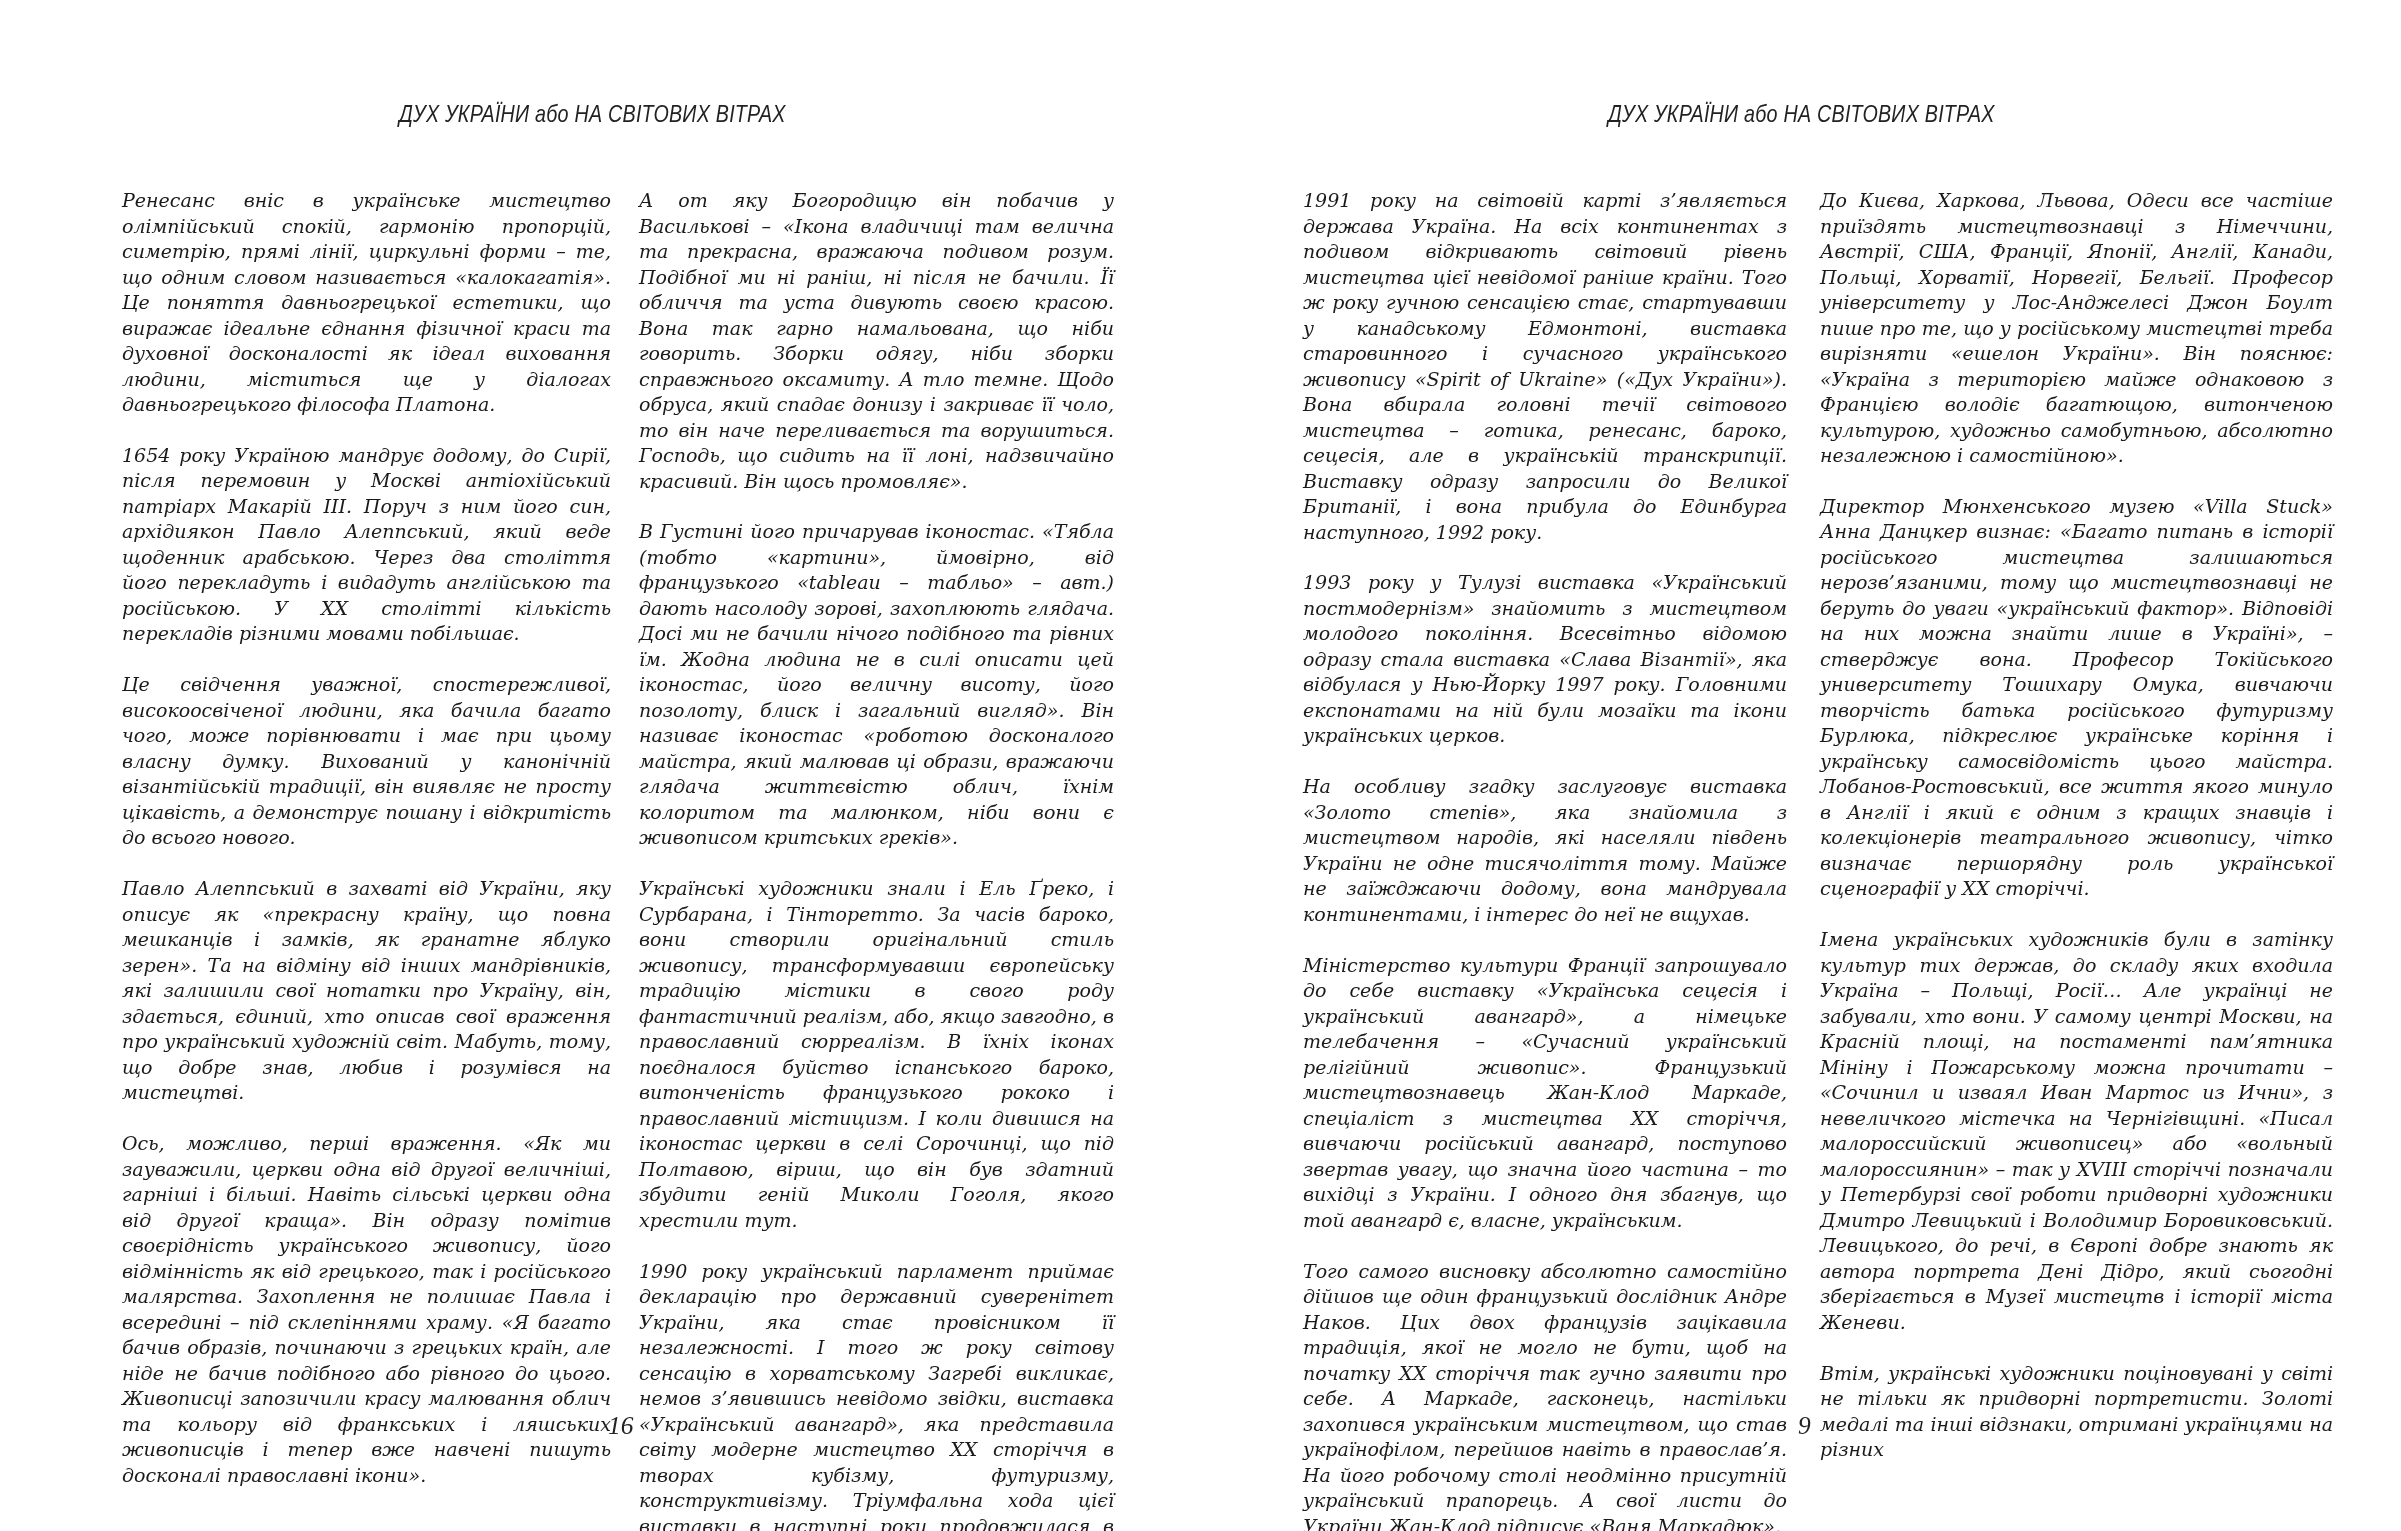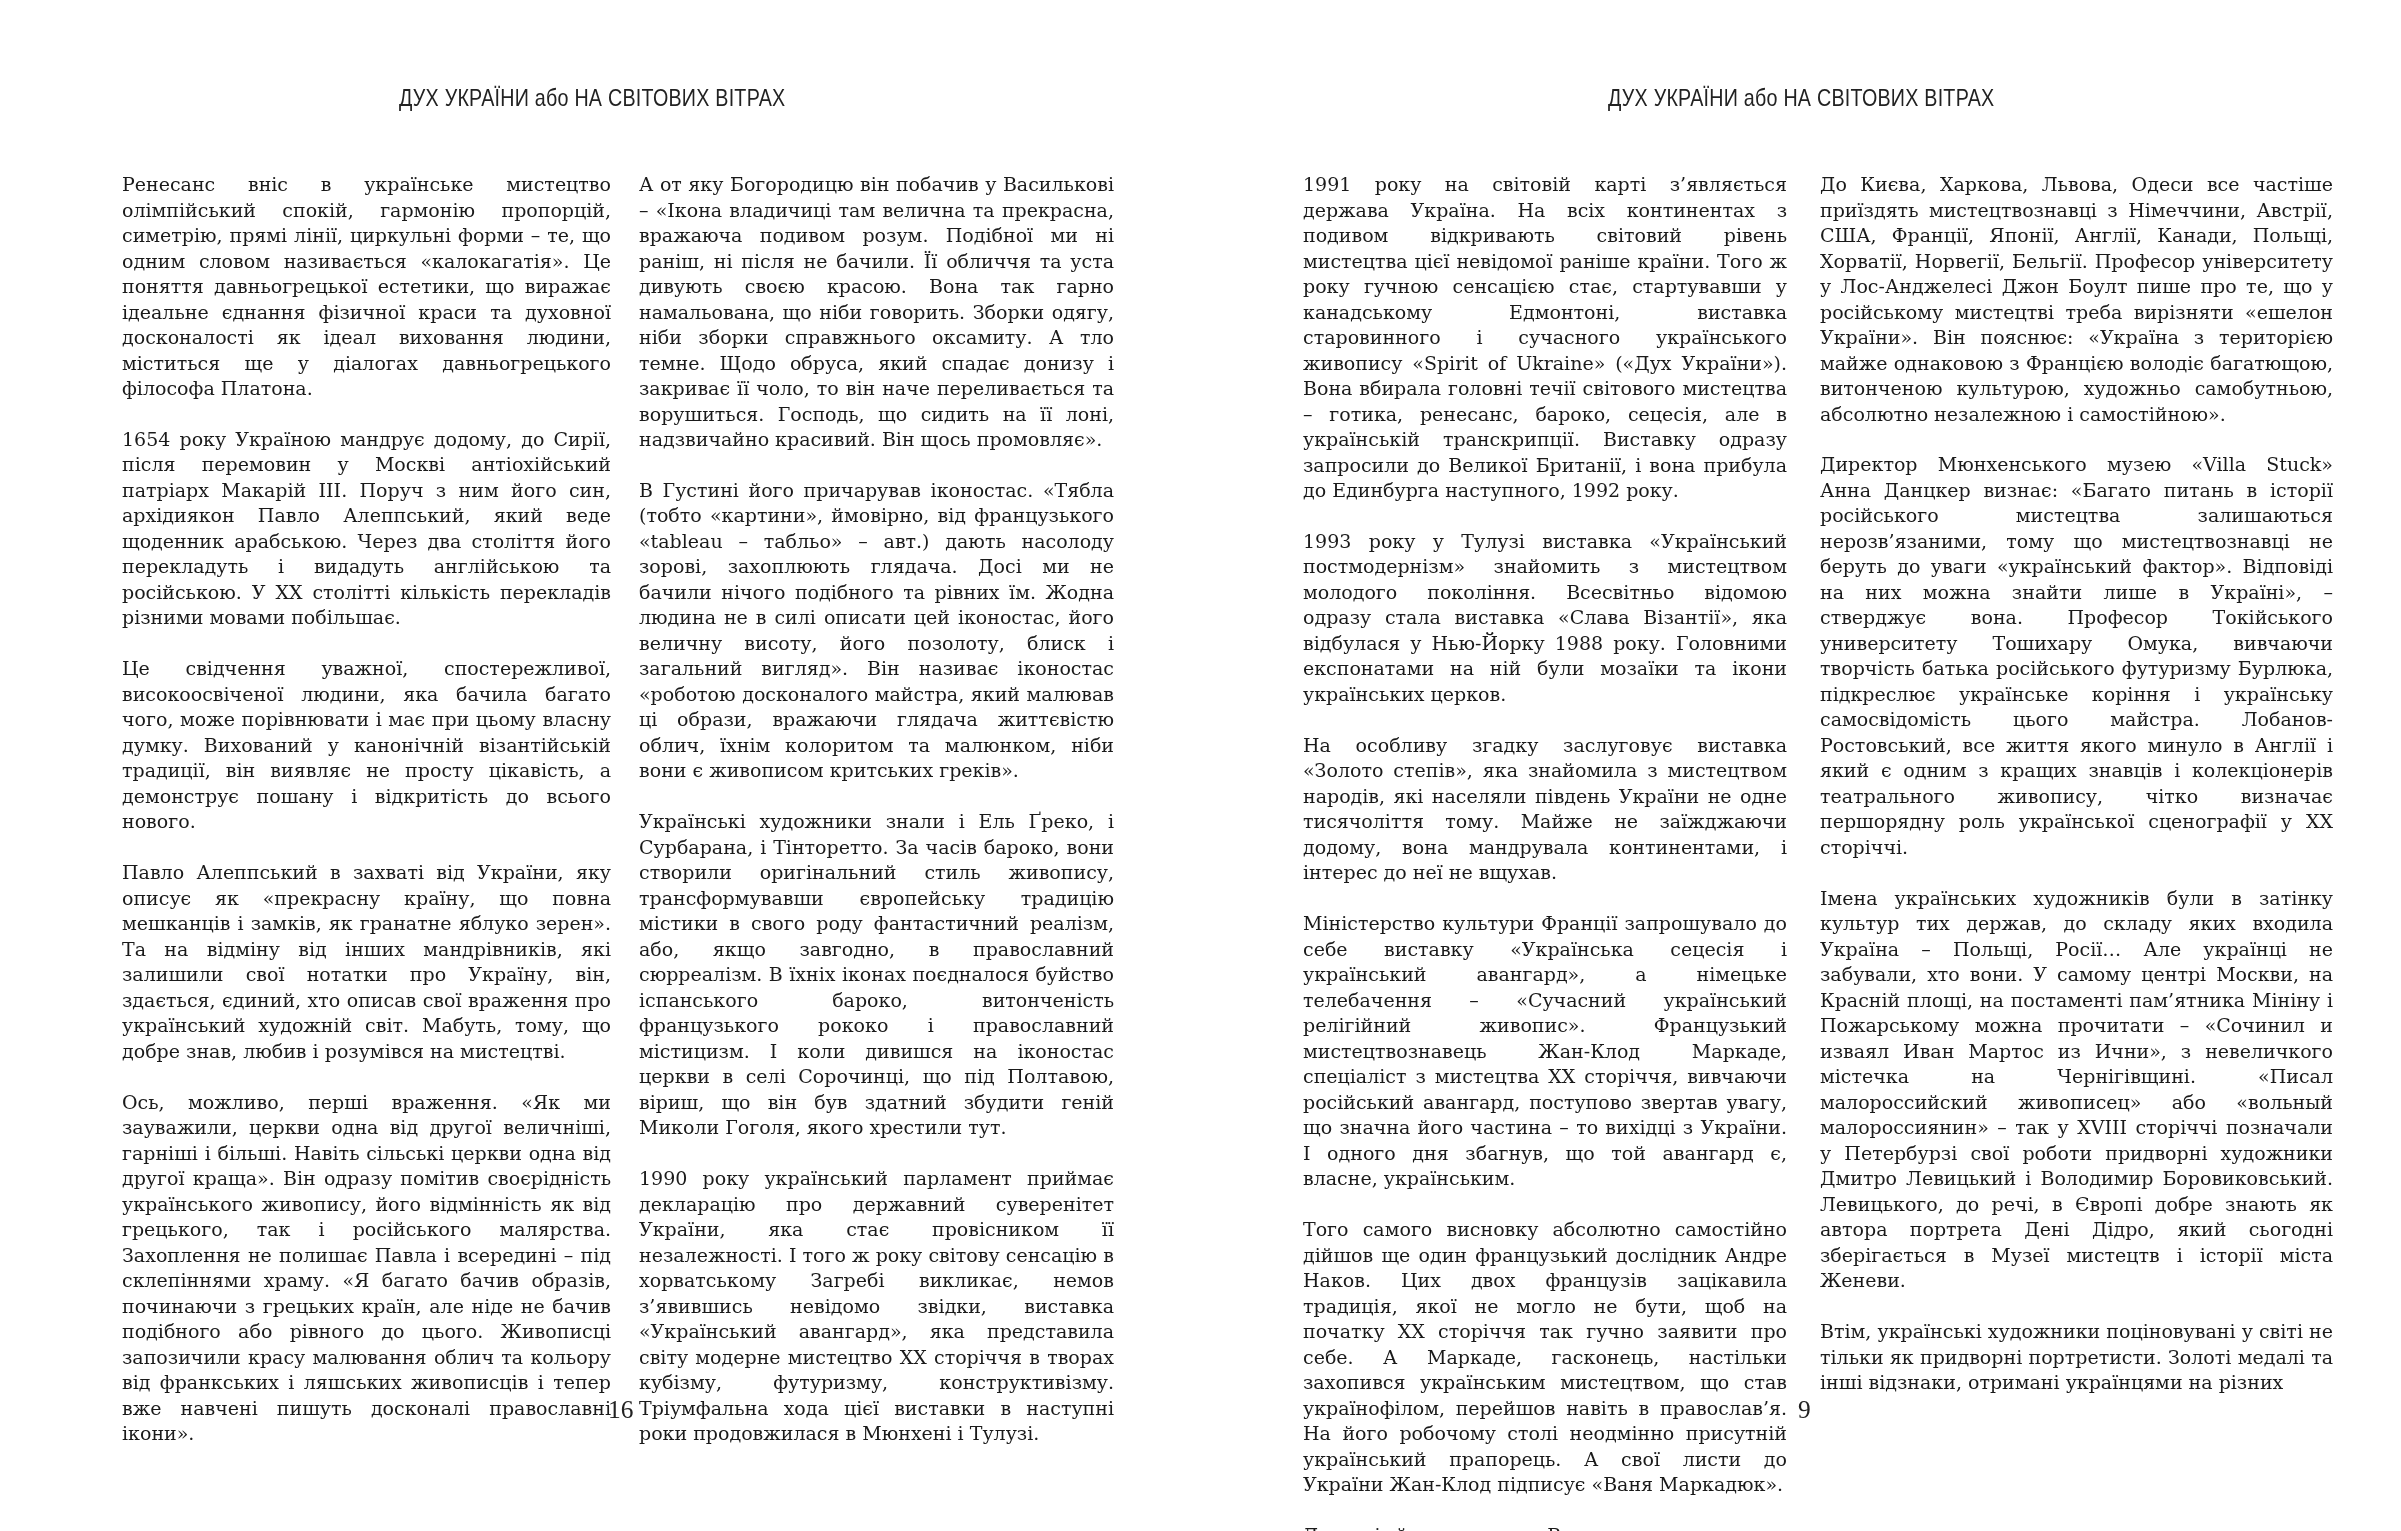--- a/index.html
+++ b/index.html
@@ -1,19 +1,19 @@
 <!DOCTYPE html>
 <html style="font-size:10.2px"><head>
 <meta charset="utf-8">
 <style>
   html, body { margin: 0; padding: 0; background: #ffffff; }
   body { width: 2401px; height: 1531px; position: relative; overflow: hidden;
          font-family: "DejaVu Serif", "Liberation Serif", serif; color: #1a1a1a; }
   .spread { position: absolute; left: 0; top: 0; width: 2401px; height: 1531px; }
-  .page { position: absolute; top: 0; height: 1255px; }
+  .page { position: absolute; top: 16px; height: 1255px; font-style: italic; }
   .page-left { left: 0; width: 1201px; }
   .page-right { left: 1201px; width: 1201px; }
   .running-head { position: absolute; top: 84px; font-family: "Liberation Sans Narrow", "Liberation Sans", sans-serif;
                   font-size: 24px; letter-spacing: 0.3px; transform: scaleX(0.82); transform-origin: left top;
                   white-space: nowrap; color: #222; }
   .page-left .running-head { left: 399px; }
   .page-right .running-head { left: 407px; }
   .column { position: absolute; top: 172px; width: 489px; font-size: 19px; line-height: 25.5px;
             text-align: justify; hyphens: manual; }
   .col-a { left: 122px; }
@@ -50,21 +50,21 @@
     </div>
 
     <div class="page-number">16</div>
   </section>
 
   <section class="page page-right">
     <div class="running-head">ДУХ УКРАЇНИ або НА СВІТОВИХ ВІТРАХ</div>
 
     <div class="column col-a">
       <p>1991 року на світовій карті з’являється держава Україна. На всіх континентах з подивом відкривають світовий рівень мистецтва цієї невідомої раніше країни. Того ж року гучною сенсацією стає, стартувавши у канадському Едмонтоні, виставка старовинного і сучасного українського живопису «Spirit of Ukraine» («Дух України»). Вона вбирала головні течії світового мистецтва – готика, ренесанс, бароко, сецесія, але в українській транскрипції. Виставку одразу запросили до Великої Британії, і вона прибула до Единбурга наступного, 1992 року.</p>
-      <p>1993 року у Тулузі виставка «Український постмодернізм» знайомить з мистецтвом молодого покоління. Всесвітньо відомою одразу стала виставка «Слава Візантії», яка відбулася у Нью-Йорку 1988 року. Головними експонатами на ній були мозаїки та ікони українських церков.</p>
+      <p>1993 року у Тулузі виставка «Український постмодернізм» знайомить з мистецтвом молодого покоління. Всесвітньо відомою одразу стала виставка «Слава Візантії», яка відбулася у Нью-Йорку 1997 року. Головними експонатами на ній були мозаїки та ікони українських церков.</p>
       <p>На особливу згадку заслуговує виставка «Золото степів», яка знайомила з мистецтвом народів, які населяли південь України не одне тисячоліття тому. Майже не заїжджаючи додому, вона мандрувала континентами, і інтерес до неї не вщухав.</p>
       <p>Міністерство культури Франції запрошувало до себе виставку «Українська сецесія і український авангард», а німецьке телебачення – «Сучасний український релігійний живопис». Французький мистецтвознавець Жан-Клод Маркаде, спеціаліст з мистецтва ХХ сторіччя, вивчаючи російський авангард, поступово звертав увагу, що значна його частина – то вихідці з України. І одного дня збагнув, що той авангард є, власне, українським.</p>
       <p>Того самого висновку абсолютно самостійно дійшов ще один французький дослідник Андре Наков. Цих двох французів зацікавила традиція, якої не могло не бути, щоб на початку ХХ сторіччя так гучно заявити про себе. А Маркаде, гасконець, настільки захопився українським мистецтвом, що став українофілом, перейшов навіть в православ’я. На його робочому столі неодмінно присутній український прапорець. А свої листи до України Жан-Клод підписує «Ваня Маркадюк».</p>
       <p>До речі, його дружина Валентина, одеситка, з роду Васютинських, які революцію не сприйняли і переїхали на Захід. З допомогою дружини і почалося вивчення українського мистецтва у повному обсязі. А незабаром у Парижі французькою побачила</p>
     </div>
 
     <div class="column col-b">
       <p>До Києва, Харкова, Львова, Одеси все частіше приїздять мистецтвознавці з Німеччини, Австрії, США, Франції, Японії, Англії, Канади, Польщі, Хорватії, Норвегії, Бельгії. Професор університету у Лос-Анджелесі Джон Боулт пише про те, що у російському мистецтві треба вирізняти «ешелон України». Він пояснює: «Україна з територією майже однаковою з Францією володіє багатющою, витонченою культурою, художньо самобутньою, абсолютно незалежною і самостійною».</p>
       <p>Директор Мюнхенського музею «Villa Stuck» Анна Данцкер визнає: «Багато питань в історії російського мистецтва залишаються нерозв’язаними, тому що мистецтвознавці не беруть до уваги «український фактор». Відповіді на них можна знайти лише в Україні», – стверджує вона. Професор Токійського университету Тошихару Омука, вивчаючи творчість батька російського футуризму Бурлюка, підкреслює українське коріння і українську самосвідомість цього майстра. Лобанов-Ростовський, все життя якого минуло в Англії і який є одним з кращих знавців і колекціонерів театрального живопису, чітко визначає першорядну роль української сценографії у ХХ сторіччі.</p>
       <p>Імена українських художників були в затінку культур тих держав, до складу яких входила Україна – Польщі, Росії… Але українці не забували, хто вони. У самому центрі Москви, на Красній площі, на постаменті пам’ятника Мініну і Пожарському можна прочитати – «Сочинил и изваял Иван Мартос из Ични», з невеличкого містечка на Чернігівщині. «Писал малороссийский живописец» або «вольный малороссиянин» – так у XVIII сторіччі позначали у Петербурзі свої роботи придворні художники Дмитро Левицький і Володимир Боровиковський. Левицького, до речі, в Європі добре знають як автора портрета Дені Дідро, який сьогодні зберігається в Музеї мистецтв і історії міста Женеви.</p>

